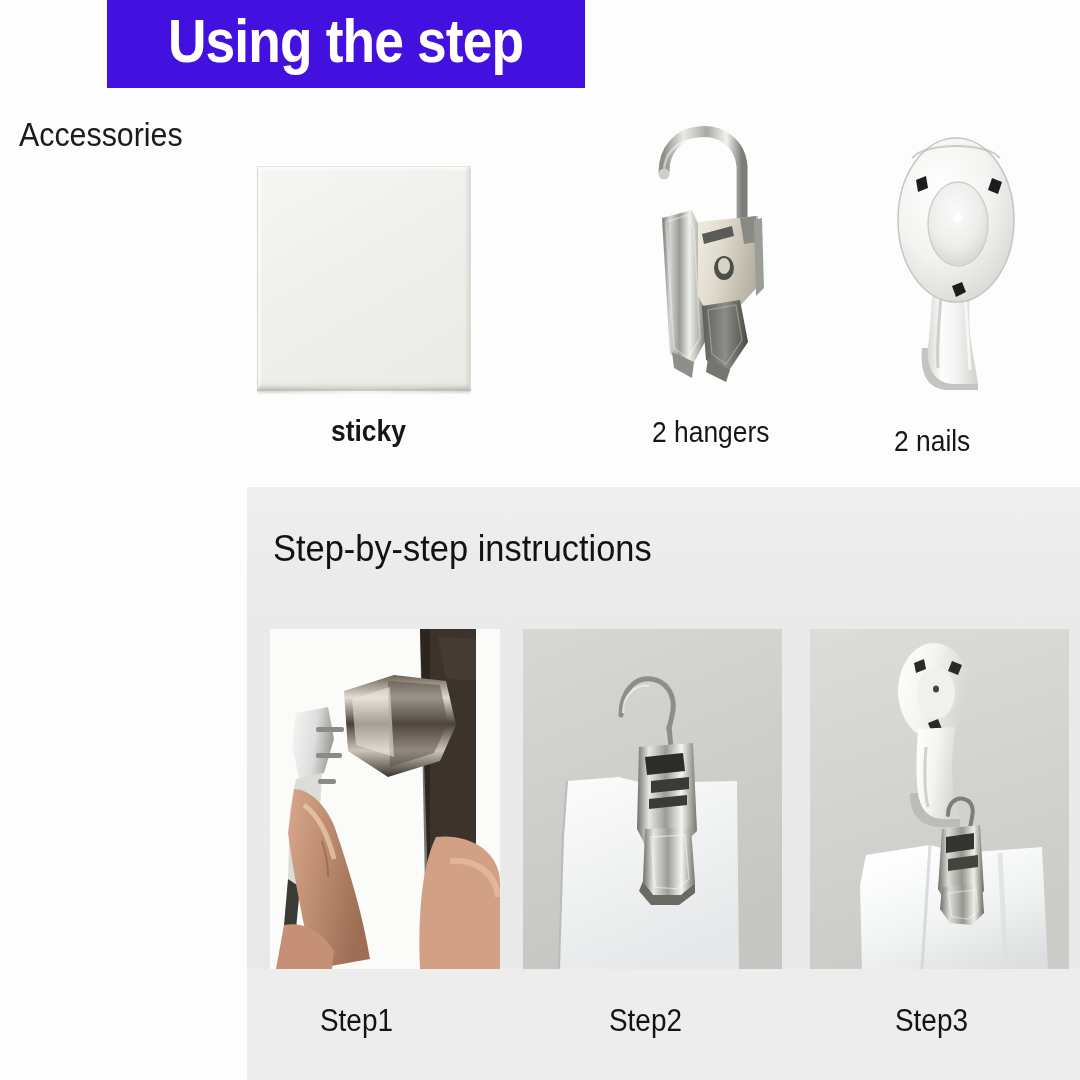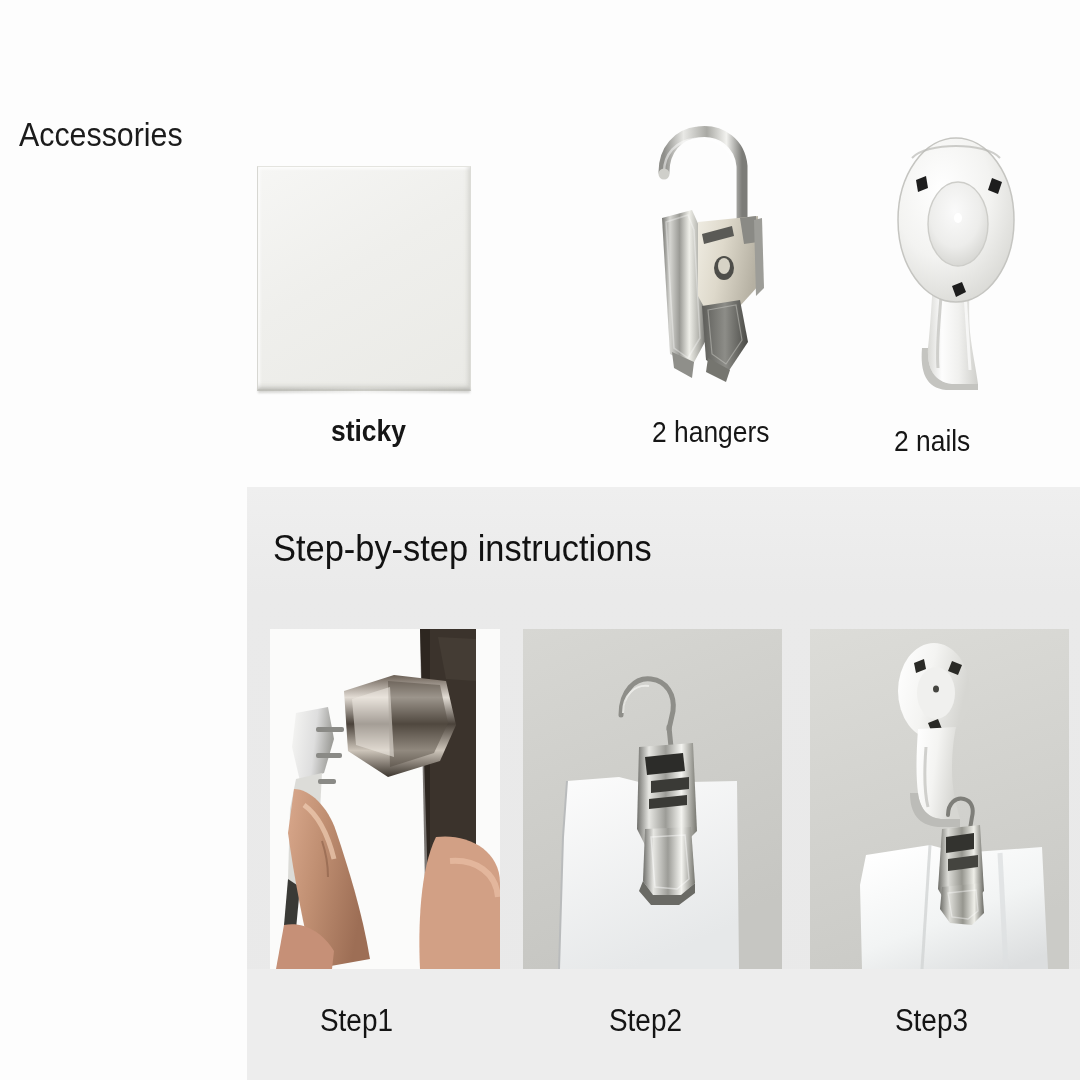--- a/index.html
+++ b/index.html
@@ -147,20 +147,23 @@
     width: 833px;
     height: 111px;
     background: #ededed;
   }
 </style>
 </head>
 <body>
 
 <div id="page">
 
+  <div class="title-banner">
+    <span class="title-text">Using the step</span>
+  </div>
 
   <div class="accessories-label">Accessories</div>
 
   <div class="sticky-pad"></div>
   <div class="caption cap-sticky">sticky</div>
 
   <svg class="hanger-art" viewBox="0 0 176 290">
     <defs>
       <linearGradient id="steelH" x1="0" y1="0" x2="1" y2="0">
         <stop offset="0%" stop-color="#8e8e8a"></stop>

